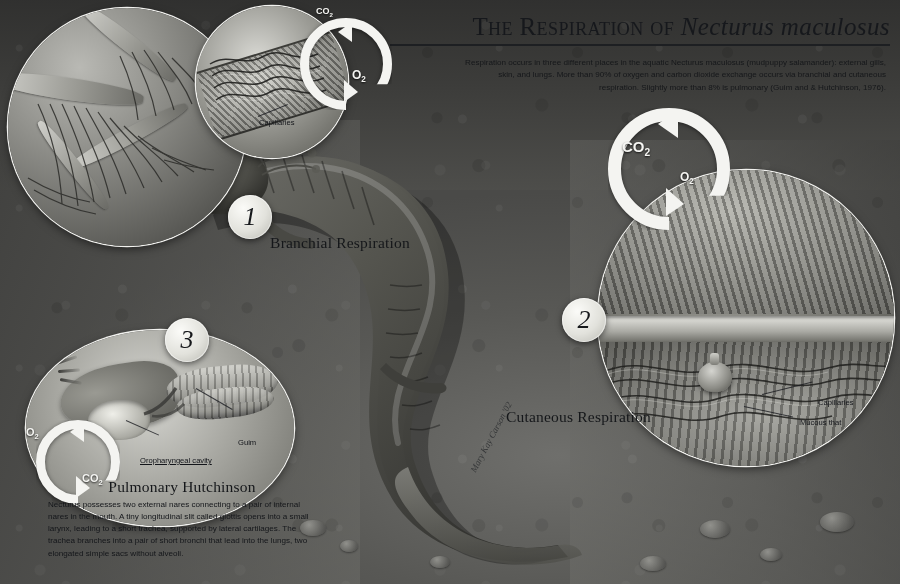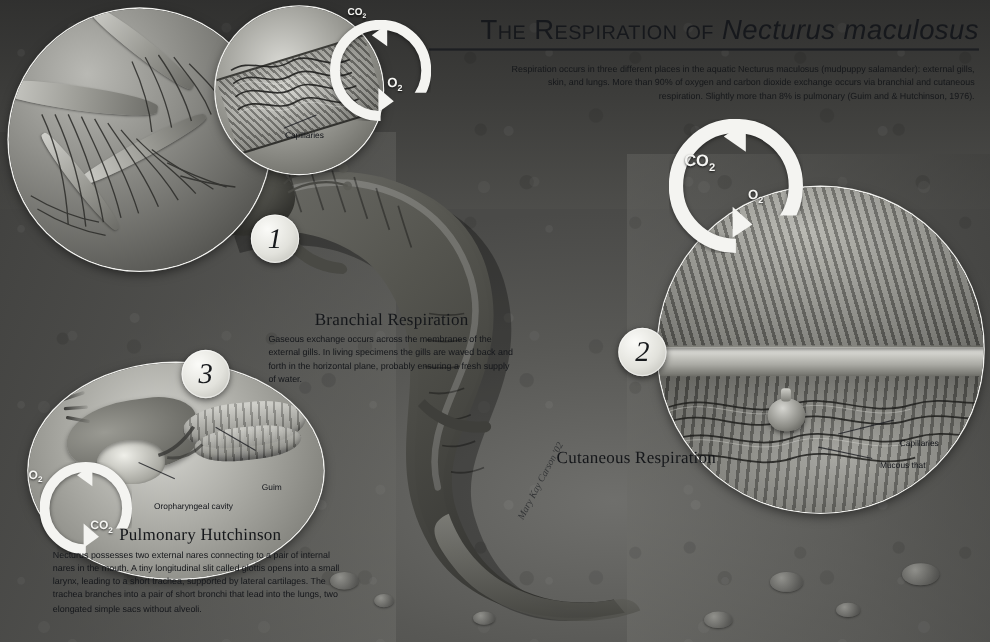--- a/index.html
+++ b/index.html
@@ -65,21 +65,21 @@
     opacity: .85;
   }
 
   
   .title-wrap {
     position: absolute;
     left: 390px; top: 14px; width: 500px;
     text-align: right;
   }
   .poster-title {
-    font-family: Liberation Sans, sans-serif;
+    font-family: Liberation Serif, serif;
     font-size: 25px;
     letter-spacing: .4px;
     color: #16181c;
     line-height: 1.05;
     font-variant: small-caps;
     white-space: nowrap;
   }
   .poster-title .sp {
     font-style: italic;
     font-variant: normal;
@@ -284,21 +284,21 @@
     color: #15171a;
     letter-spacing: .2px;
   }
   .section p {
     margin: 0;
     font-family: "Liberation Sans", sans-serif;
     font-size: 8.1px;
     line-height: 1.5;
     color: #14161a;
   }
-  #sec-branchial { left: 244px; top: 234px; width: 224px; text-align: left; margin-top: 48px; }
+  #sec-branchial { left: 228px; top: 234px; width: 224px; text-align: left; }
   #sec-branchial h2 { text-align: center; }
   #sec-cutaneous { left: 506px; top: 408px; width: 330px; }
   #sec-pulmonary { left: 48px; top: 478px; width: 268px; }
   #sec-pulmonary h2 { text-align: center; }
 
   
   .leader-label {
     position: absolute;
     font-family: "Liberation Sans", sans-serif;
     font-size: 7.6px;
@@ -547,29 +547,28 @@
       <polygon points="40,56 54,68 40,78" fill="#f4f4f1"></polygon>
       <polygon points="48,2 34,12 48,22" fill="#f4f4f1"></polygon>
     </svg>
     <span class="lbl" style="left:-10px;top:6px;font-size:11px;">O<sub>2</sub></span>
     <span class="lbl" style="left:46px;top:52px;font-size:11px;">CO<sub>2</sub></span>
   </div>
 
   <div class="leader" style="left:196px;top:388px;width:42px;transform:rotate(30deg);"></div>
   <div class="leader-label" style="left:238px;top:438px;">Guim</div>
   <div class="leader" style="left:126px;top:420px;width:36px;transform:rotate(24deg);"></div>
-  <div class="leader-label" style="left:140px;top:456px;">Oropharyngeal cavity</div>
+  <div class="leader-label" style="left:140px;top:456px;text-decoration:underline;">Oropharyngeal cavity</div>
 
   <div class="medallion" id="medallion-1">1</div>
   <div class="medallion" id="medallion-2">2</div>
   <div class="medallion" id="medallion-3">3</div>
 
   <div class="section" id="sec-branchial">
     <h2>Branchial Respiration</h2>
-    <p>Gaseous exchange occurs across the membranes of the external gills. In living specimens the gills are waved back and forth in the horizontal plane, probably ensuring a fresh supply of water.</p>
   </div>
 
   <div class="section" id="sec-cutaneous">
     <h2>Cutaneous Respiration</h2>
   </div>
 
   <div class="section" id="sec-pulmonary">
     <h2>Pulmonary Hutchinson</h2>
     <p>Necturus possesses two external nares connecting to a pair of internal nares in the mouth. A tiny longitudinal slit called glottis opens into a small larynx, leading to a short trachea, supported by lateral cartilages. The trachea branches into a pair of short bronchi that lead into the lungs, two elongated simple sacs without alveoli.</p>
   </div>

